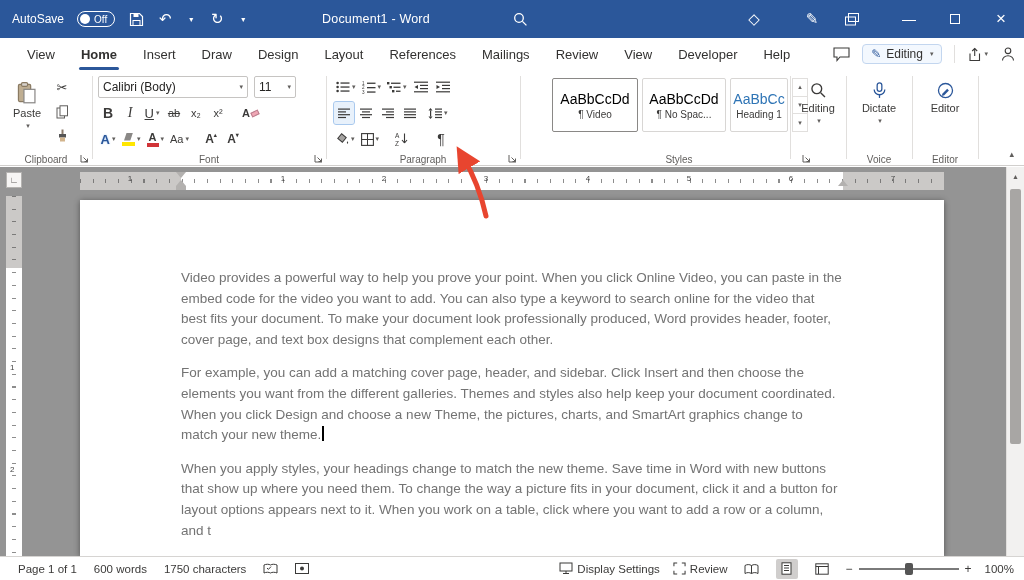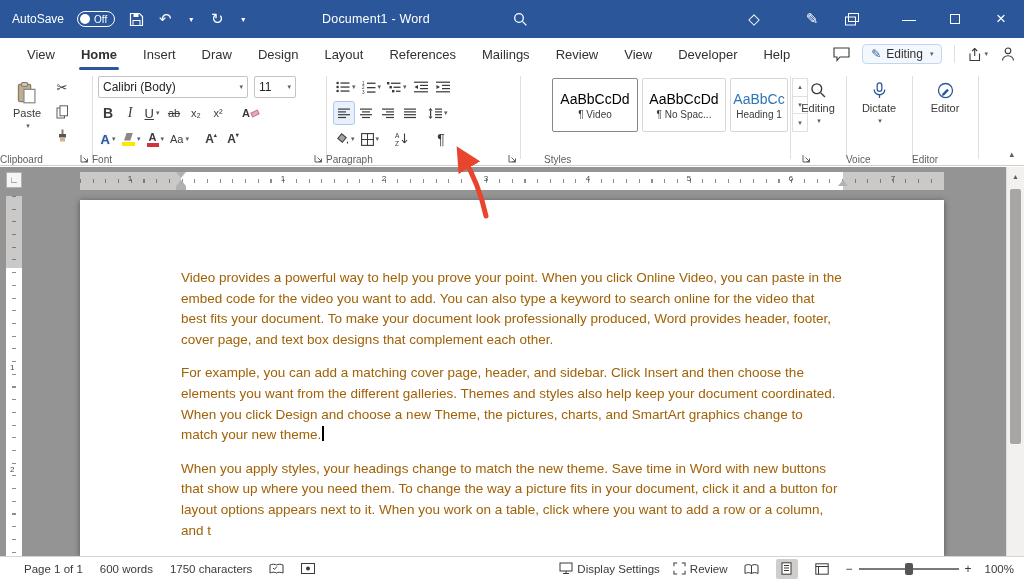--- a/index.html
+++ b/index.html
@@ -29,21 +29,21 @@
   .tab.active::after {content:""; position:absolute; left:11px; right:11px; bottom:0; height:3px; background:#2b579a; border-radius:2px;}
   .tabs-right {position:absolute; right:8px; top:4px; height:24px; display:flex; align-items:center; gap:12px;}
   .edit-btn {display:flex; align-items:center; gap:5px; border:1px solid #c3d6ef; background:#f3f8fe; border-radius:4px; padding:2px 8px; font-size:12px; color:#323130; cursor:pointer;}
   .pen-blue {color:#2b579a; font-size:12px;}
   .sep-v {width:1px; height:18px; background:#e1dfdd;}
   .chev {font-size:7px; color:#605e5c; margin-left:2px;}
 
   
   .ribbon {position:absolute; top:70px; left:0; width:1024px; height:96px; background:#fff; border-bottom:1px solid #d1cfcd;}
   .grp {position:absolute; top:0; height:96px;}
-  .grp-label {position:absolute; bottom:1px; left:0; right:0; text-align:left; font-size:10px; color:#605e5c;}
+  .grp-label {position:absolute; bottom:1px; left:0; right:0; text-align:center; font-size:10px; color:#605e5c;}
   .vsep {position:absolute; top:6px; bottom:6px; width:1px; background:#e1dfdd;}
   .launcher {position:absolute; right:3px; bottom:3px; cursor:pointer;}
   .rrow {position:absolute; display:flex; align-items:center; gap:2px; height:22px;}
   .rbtn {height:22px; min-width:20px; padding:0 2px; display:inline-flex; align-items:center; justify-content:center; font-size:13px; color:#3b3a39; border-radius:2px; cursor:pointer;}
   .rbtn.selected {background:#e8f1fb; outline:1px solid #a9c9ee;}
   .combo {height:22px; border:1px solid #c6c4c2; background:#fff; display:flex; align-items:center; justify-content:space-between; padding:0 4px; font-size:12px; color:#252423; border-radius:2px; cursor:pointer;}
   .bigbtn {position:absolute; top:6px; display:flex; flex-direction:column; align-items:center; justify-content:flex-start; gap:3px; font-size:11px; color:#3b3a39; cursor:pointer; padding-top:6px;}
   .mini-col {position:absolute; display:flex; flex-direction:column; gap:3px;}
   .mini-col .rbtn {height:21px;}
   .bold-b {font-weight:700; font-size:14px;}
@@ -82,34 +82,34 @@
   .ind-first {position:absolute; left:96px; top:0; width:0; height:0; border-left:5px solid transparent; border-right:5px solid transparent; border-top:6px solid #b3b1af; cursor:pointer;}
   .ind-hang {position:absolute; left:96px; bottom:4px; width:0; height:0; border-left:5px solid transparent; border-right:5px solid transparent; border-bottom:6px solid #b3b1af; cursor:pointer;}
   .ind-box {position:absolute; left:96px; bottom:0; width:10px; height:4px; background:#b3b1af; cursor:pointer;}
   .ind-right {position:absolute; left:758px; bottom:4px; width:0; height:0; border-left:5px solid transparent; border-right:5px solid transparent; border-bottom:6px solid #b3b1af; cursor:pointer;}
   .vruler {position:absolute; left:6px; top:29px; width:16px; height:360px; background:#fff;}
   .vr-margin {position:absolute; top:0; left:0; right:0; height:72px; background:#cbc9c7;}
   .vr-ticks {position:absolute; top:0; bottom:0; left:6px; width:4px;
     background:repeating-linear-gradient(to bottom, rgba(80,80,80,.65) 0 1px, transparent 1px 12.7px);}
   .vrn {position:absolute; left:4px; font-size:8px; color:#444; line-height:1;}
   .page {position:absolute; left:80px; top:33px; width:864px; height:356px; background:#fff; box-shadow:0 1px 6px rgba(0,0,0,.45); overflow:hidden;}
-  .page-content {padding:68px 101px 0 101px; font-size:13.5px; line-height:20.6px; color:#a16207;}
+  .page-content {padding:68px 101px 0 101px; font-size:13.5px; line-height:20.6px; color:#737373;}
   .page-content p {margin:0 0 13px 0;}
   .caret {display:none;}
   p.show-caret .caret {display:inline-block; width:1.5px; height:15px; background:#000; vertical-align:-2px; margin-left:1px;}
 
   .scrollbar {position:absolute; right:0; top:167px; width:18px; height:389px; background:#f2f1f0; border-left:1px solid #e1dfdd;}
   .sb-up {height:18px; display:flex; align-items:center; justify-content:center; font-size:7px; color:#605e5c; cursor:pointer;}
   .sb-thumb {position:absolute; left:3px; right:3px; top:22px; height:255px; background:#a8a6a4; border-radius:2px; cursor:pointer;}
 
   .annotation {position:absolute; top:142px; left:448px; width:52px; height:78px; z-index:60; pointer-events:none;}
 
   
   .statusbar {position:absolute; left:0; top:556px; width:100%; height:24px; background:#fff; border-top:1px solid #d6d4d2; display:flex; align-items:center; font-size:11.5px; color:#3b3a39;}
-  .sb-left {display:flex; align-items:center; gap:17px; padding-left:24px;}
+  .sb-left {display:flex; align-items:center; gap:17px; padding-left:18px;}
   .sb-right {margin-left:auto; display:flex; align-items:center; gap:13px; padding-right:10px;}
   .sb-item {display:flex; align-items:center; gap:4px; cursor:pointer; white-space:nowrap;}
   .viewbtn {width:22px; height:20px; display:flex; align-items:center; justify-content:center; cursor:pointer; border-radius:2px;}
   .viewbtn.active {background:#d0cecd;}
   .zoom-wrap {display:flex; align-items:center; gap:6px;}
   .zoom-glyph {font-size:12px; color:#3b3a39; cursor:pointer;}
   .zoom-track {position:relative; width:100px; height:2px; background:#7a7a7a;}
   .zoom-notch {position:absolute; left:49px; top:-3px; width:2px; height:8px; background:#7a7a7a;}
   .zoom-thumb {position:absolute; left:46px; top:-5px; width:8px; height:12px; background:#555; border-radius:2px; cursor:pointer;}
 </style>

